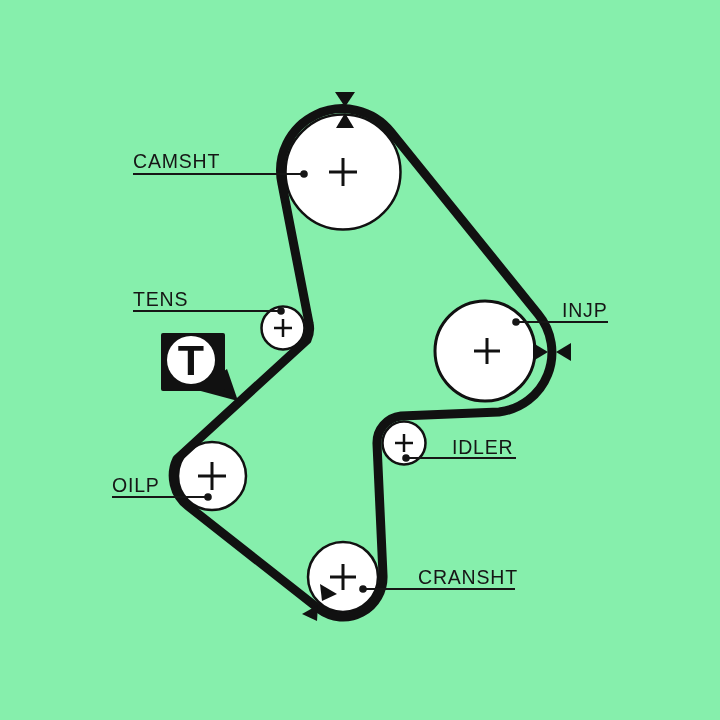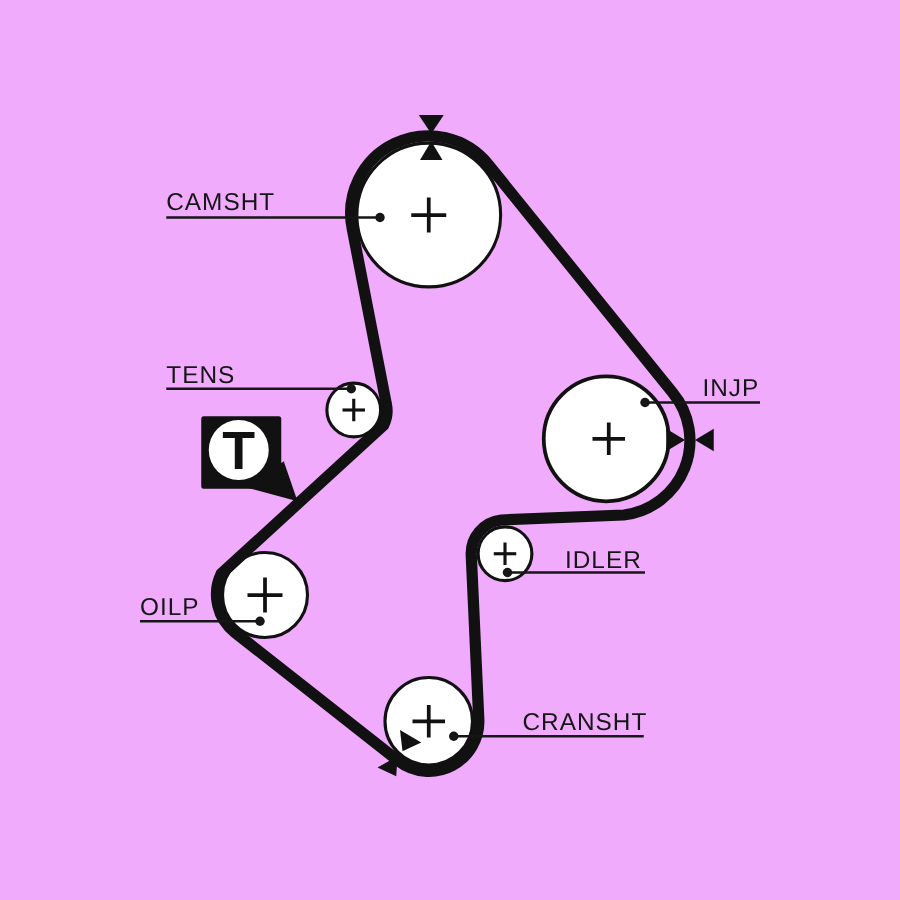--- a/index.html
+++ b/index.html
@@ -7,21 +7,21 @@
     padding: 0;
     background: #ffffff;
     width: 720px;
     height: 720px;
     font-family: "Liberation Sans", sans-serif;
   }
   .stage {
     position: relative;
     width: 720px;
     height: 720px;
-    background: #f0abfc;
+    background: #86efac;
     overflow: hidden;
   }
   svg { display: block; }
   .lbl {
     font-family: "Liberation Sans", sans-serif;
     font-size: 19.5px;
     letter-spacing: 0.8px;
     fill: #161616;
   }
   .t-glyph {

